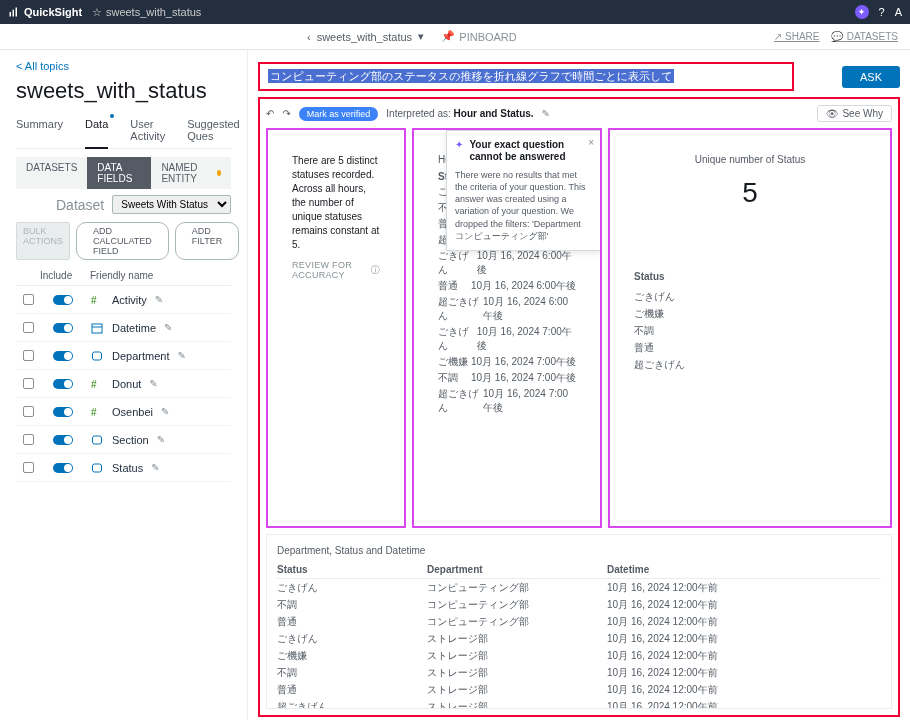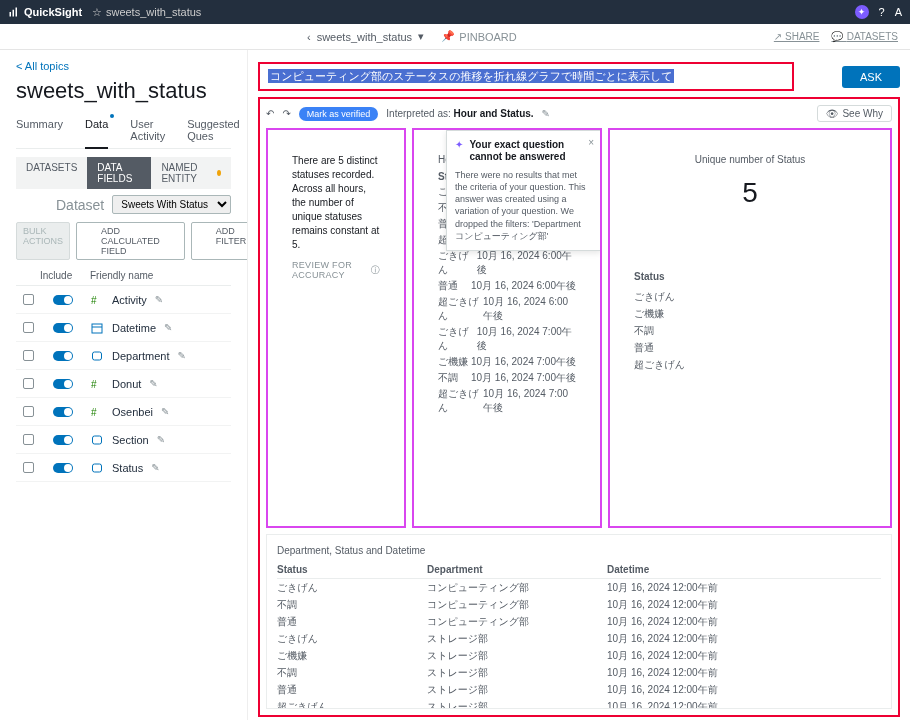--- a/index.html
+++ b/index.html
@@ -26,21 +26,21 @@
 .tabs .dot { width:4px; height:4px; border-radius:50%; background:#0073bb; position:absolute; top:2px; right:-6px; }
 .subtabs { display:flex; gap:0; margin-bottom:6px; }
 .subtabs .st { padding:5px 10px; font-size:10px; background:#f2f3f3; color:#545b64; cursor:pointer; }
 .subtabs .st.active { background:#545b64; color:#fff; }
 .subtabs .ne { display:flex; align-items:center; gap:4px; }
 .subtabs .ne .ydot { width:6px; height:6px; border-radius:50%; background:#f0a30a; }
 .dataset-row { display:flex; align-items:center; gap:8px; margin:6px 0 8px; }
 .dataset-row .lbl { font-size:14px; color:#879196;padding-left:40px; }
 .dataset-row select { font-size:10px; border:1px solid #aab7b8; border-radius:2px; padding:2px 4px; flex:1; }
 .bulk-row { display:flex; gap:6px; margin-bottom:6px; }
-.btn-ghost { border:1px solid #aab7b8; background:#fff; color:#545b64; font-size:9px; padding:3px 24px; border-radius:2px; cursor:pointer; }
+.btn-ghost { border:1px solid #aab7b8; background:#fff; color:#545b64; font-size:9px; padding:3px 16px; border-radius:10px; cursor:pointer; }
 .btn-disabled { border:1px solid #d5dbdb; background:#eaeded; color:#aab7b8; font-size:9px; padding:3px 6px; border-radius:2px; }
 .fields-head { display:flex; font-size:10px; color:#545b64; font-weight:400; padding:4px 0; border-bottom:1px solid #eaeded; }
 .fields-head .c1 { width:24px; }
 .fields-head .c2 { width:46px; }
 .fields-head .c3 { flex:1; padding-left:4px; }
 .field-row { display:flex; align-items:center; height:28px; border-bottom:1px solid #f2f3f3; }
 .field-row .c1 { width:24px; display:flex; justify-content:center; }
 .field-row .c2 { width:46px; display:flex; justify-content:center; }
 .field-row .c3 { flex:1; display:flex; align-items:center; gap:8px; padding-left:4px; }
 .chk { width:11px; height:11px; border:1px solid #879196; border-radius:2px; }

